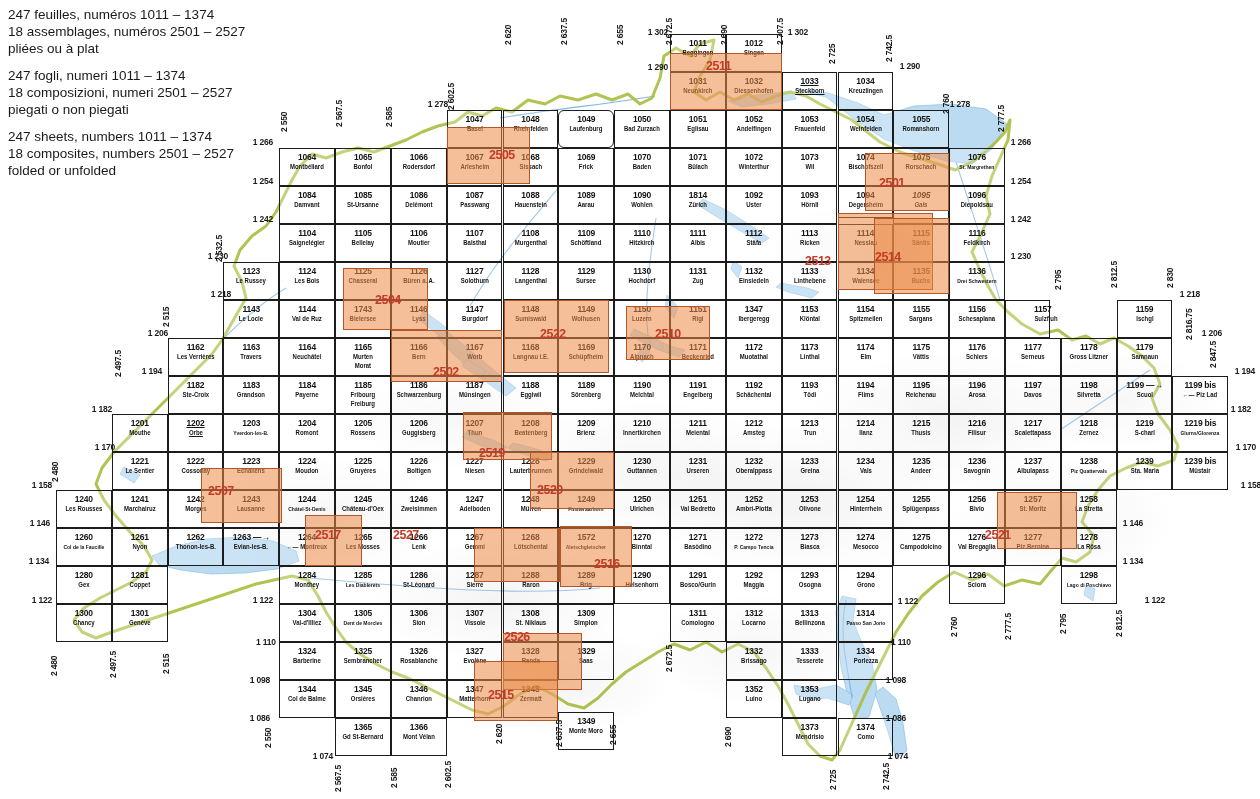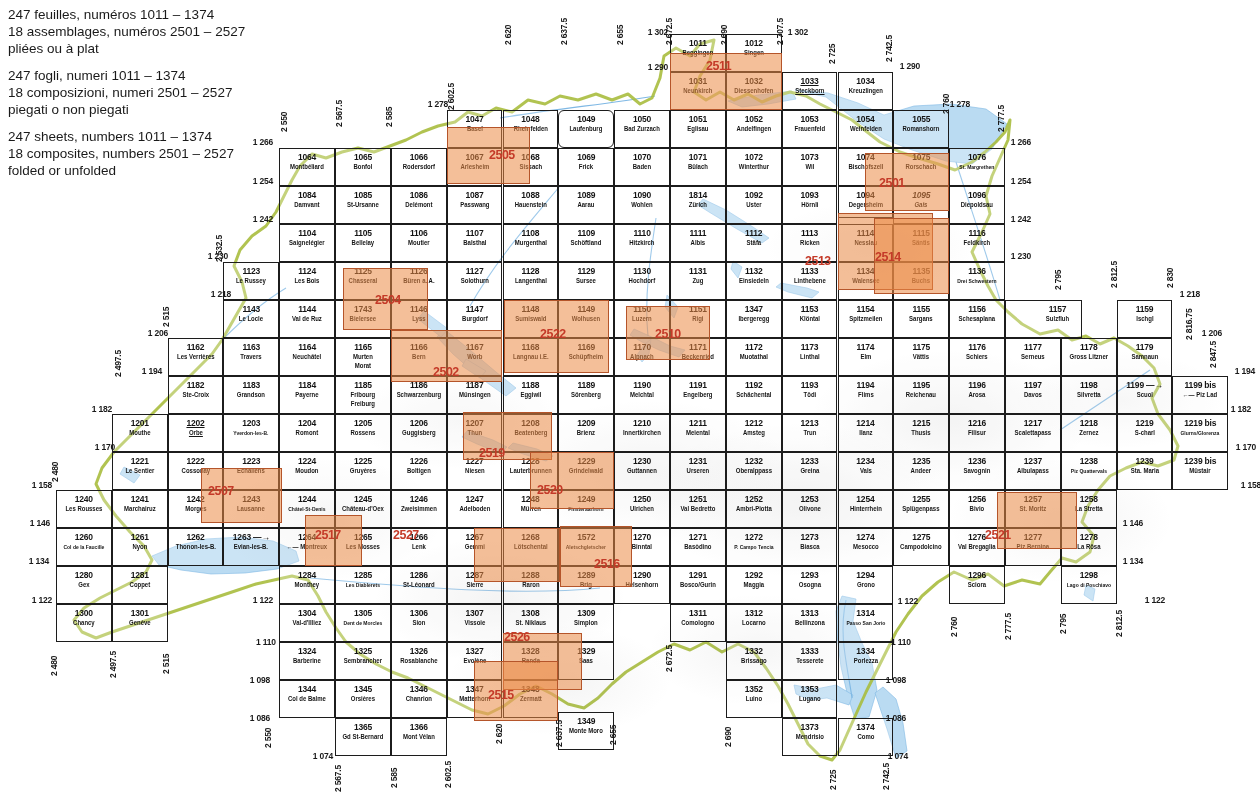--- a/index.html
+++ b/index.html
@@ -410,21 +410,21 @@
         <div class="cname">Spitzmeilen</div>
       </div>
       <div class="cell" style="left: 893.3px; top: 300px; width: 55.8px; height: 38px;">
         <div class="cnum">1155</div>
         <div class="cname">Sargans</div>
       </div>
       <div class="cell" style="left: 949.1px; top: 300px; width: 55.8px; height: 38px;">
         <div class="cnum">1156</div>
         <div class="cname">Schesaplana</div>
       </div>
-      <div class="cell" style="left: 1005px; top: 300px; width: 77px; height: 38px; padding-left: 28px;">
+      <div class="cell" style="left: 1005px; top: 300px; width: 45px; height: 38px; padding-left: 28px;">
         <div class="cnum">1157</div>
         <div class="cname">Sulzfluh</div>
       </div>
       <div class="cell" style="left: 1116.6px; top: 300px; width: 55.8px; height: 38px;">
         <div class="cnum">1159</div>
         <div class="cname">Ischgl</div>
       </div>
       <div class="cell" style="left: 167.6px; top: 338px; width: 55.8px; height: 38px;">
         <div class="cnum">1162</div>
         <div class="cname">Les Verrières</div>

